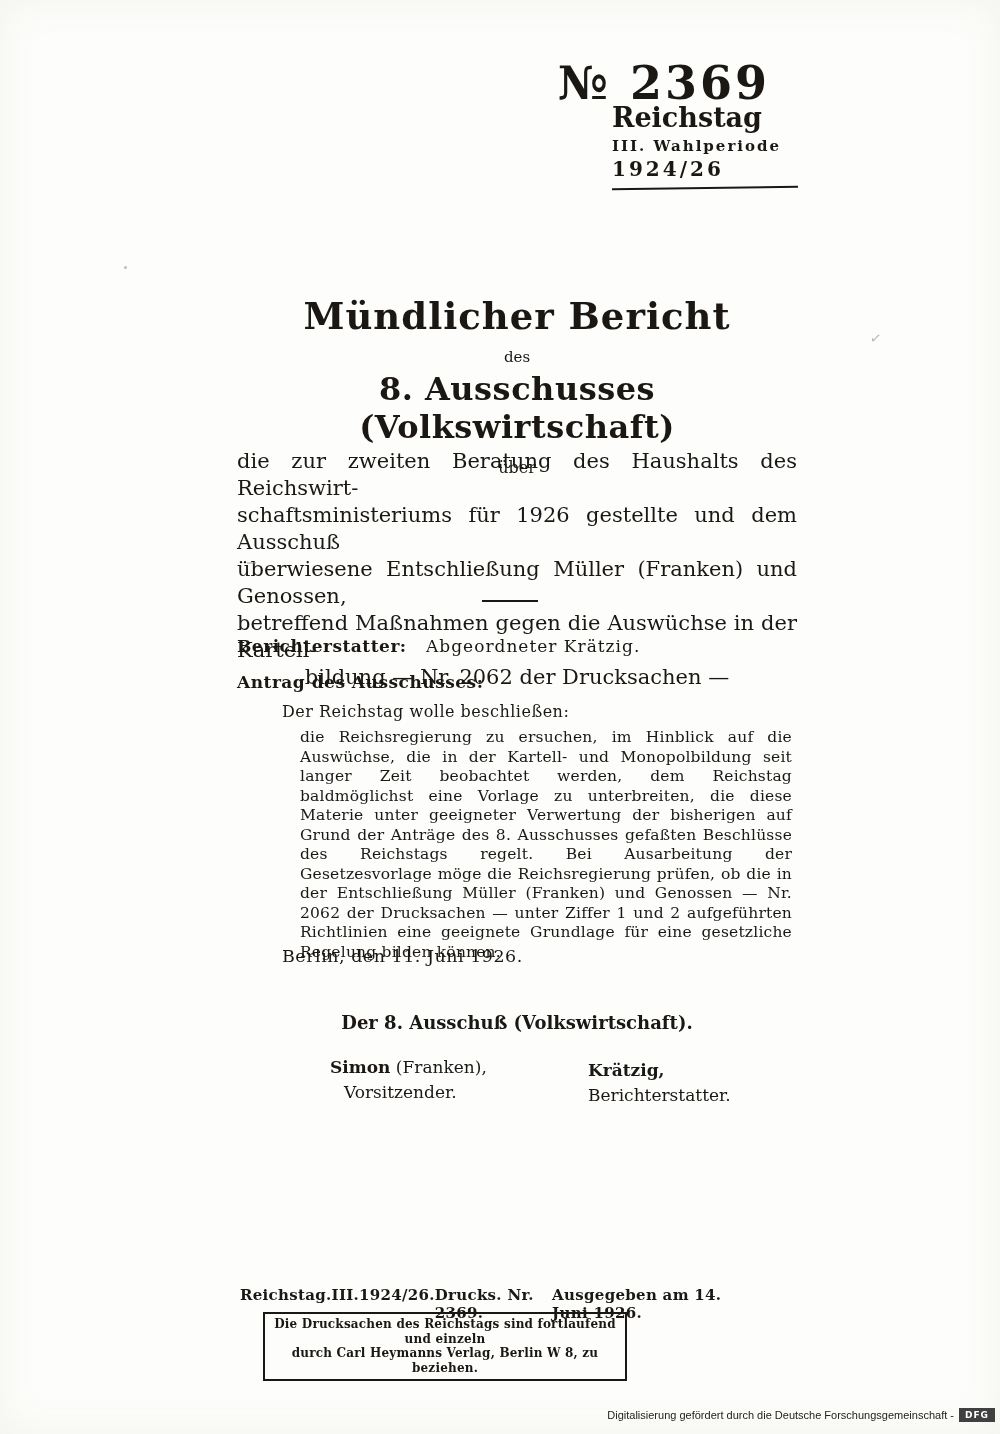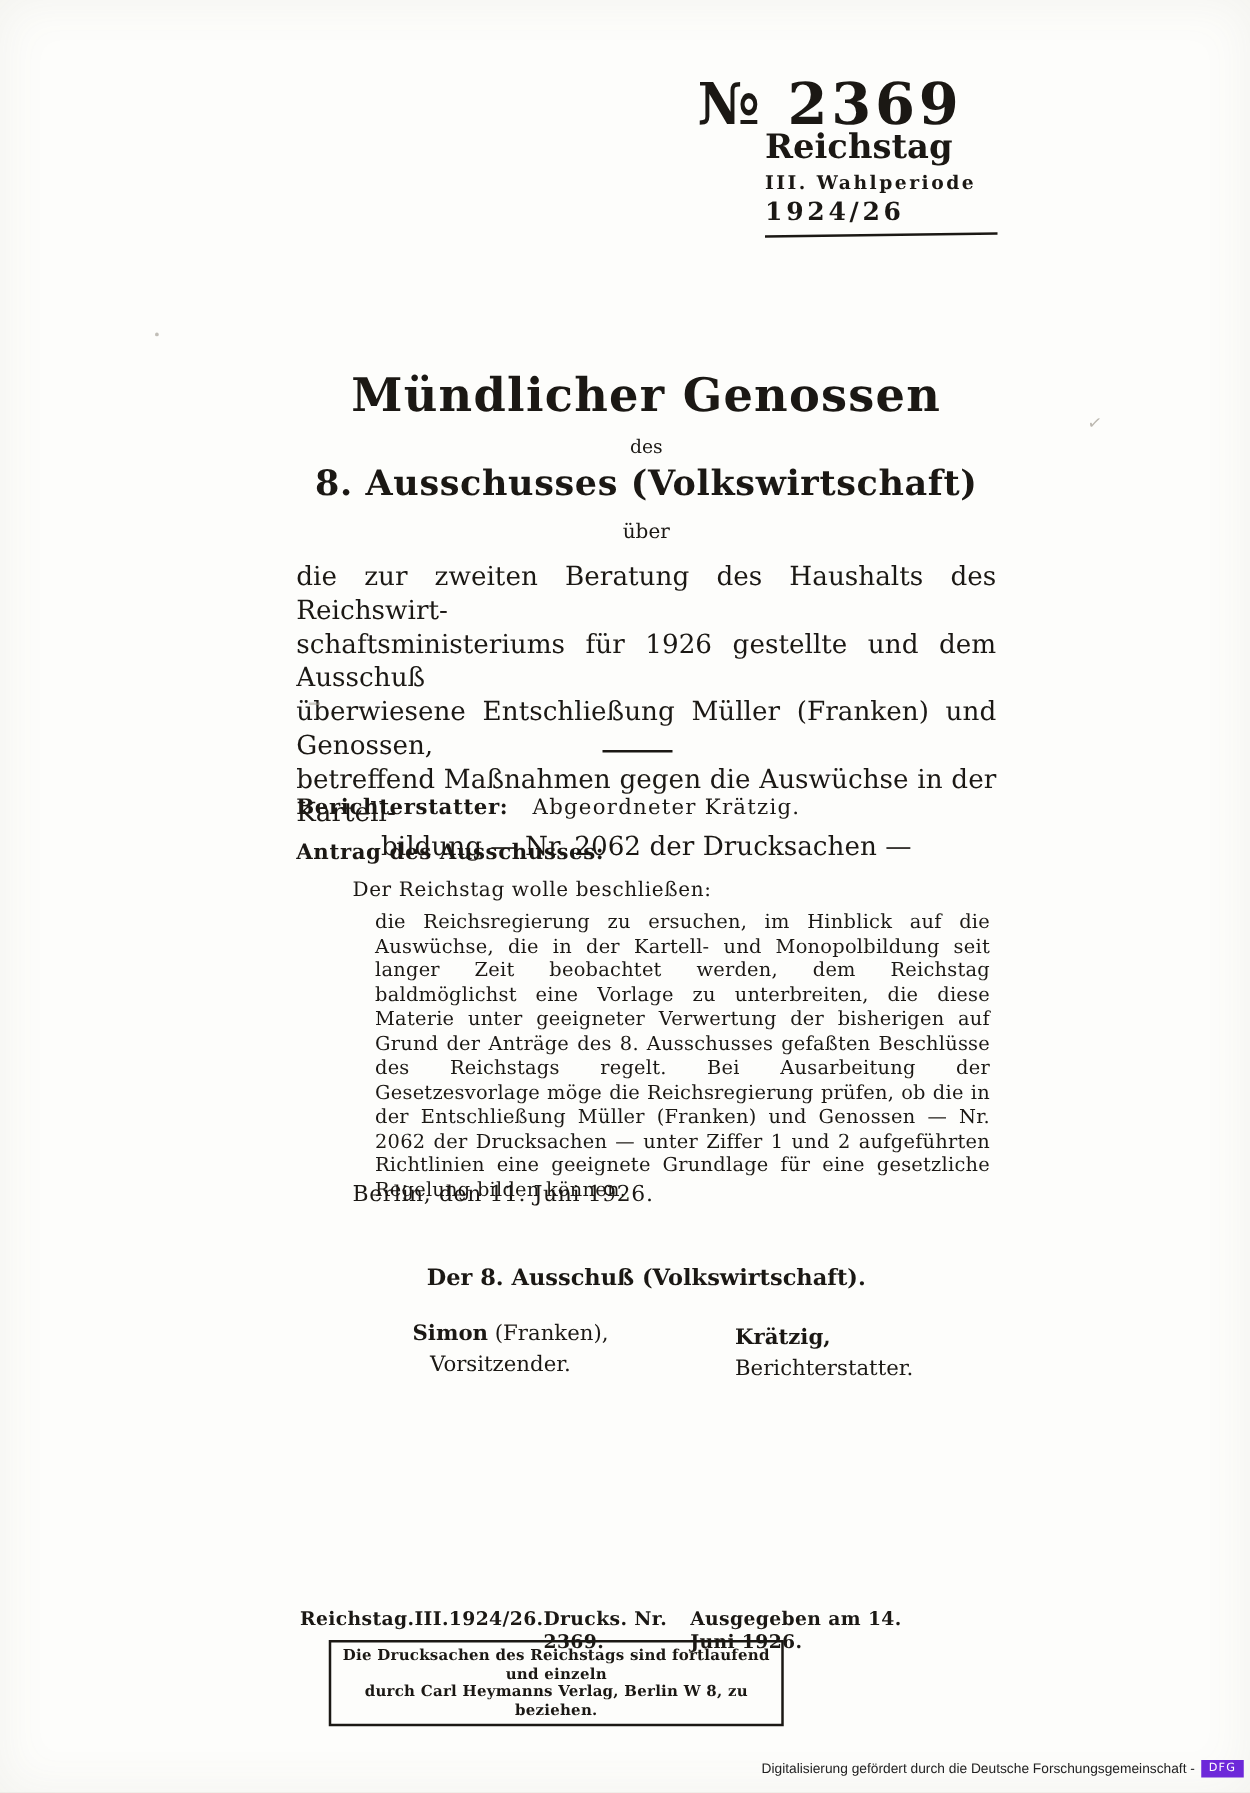--- a/index.html
+++ b/index.html
@@ -25,21 +25,21 @@
     line-height:1.15;
   }
   .masthead-org{font-size:27px;font-weight:700;}
   .masthead-period{font-size:15px;font-weight:700;letter-spacing:2px;margin-top:5px;}
   .masthead-years{font-size:20px;font-weight:700;letter-spacing:3px;margin-top:3px;}
   .masthead-rule{margin-top:6px;border-top:2.5px solid #1b1814;transform:rotate(-0.8deg);}
 
   .title-block{top:296px;left:237px;width:560px;text-align:center;}
   .title-main{font-size:37px;font-weight:700;line-height:40px;letter-spacing:1px;}
   .title-des{font-size:15px;margin-top:12px;}
-  .title-committee{font-size:28px;font-weight:700;margin-top:4px;letter-spacing:.5px;}
+  .title-committee{font-size:32px;font-weight:700;margin-top:4px;letter-spacing:.5px;}
   .title-ueber{font-size:16px;margin-top:12px;}
 
   .subject{top:448px;left:237px;width:560px;font-size:21px;font-weight:400;line-height:27px;}
   .subject-line{text-align:justify;text-align-last:justify;}
   .subject-line.last{text-align:center;text-align-last:center;}
 
   .section-rule{top:600px;left:482px;width:56px;border-top:2px solid #1b1814;}
 
   .rapporteur{top:636px;left:237px;font-size:17px;}
   .rapporteur .label{font-weight:700;letter-spacing:.5px;}
@@ -79,23 +79,23 @@
   }
 
   .digitization{
     top:1408px;right:5px;
     display:flex;align-items:center;gap:5px;
     font-family:"Liberation Sans","DejaVu Sans",sans-serif;
     font-size:11px;color:#222;
   }
   .dfg-logo{
     display:inline-block;
-    background:#6d28d9;color:#fff;
+    background:#404040;color:#fff;
     font-family:"DejaVu Sans","Liberation Sans",sans-serif;
-    font-size:9px;font-weight:400;
+    font-size:9px;font-weight:700;
     padding:2px 6px;line-height:10px;letter-spacing:1px;
   }
 
   .artifact-dot{top:266px;left:124px;width:3px;height:3px;border-radius:50%;background:#8f8a80;opacity:.55;}
   .artifact-tick{top:330px;left:870px;font-size:14px;color:#7d7668;opacity:.5;transform:rotate(8deg);}
   .artifact-dash{top:562px;left:247px;width:9px;height:2px;background:#a09a8d;opacity:.5;}
 </style>
 </head>
 <body>
 
@@ -104,21 +104,21 @@
   <div class="abs doc-number">№ 2369</div>
 
   <div class="abs masthead">
     <div class="masthead-org">Reichstag</div>
     <div class="masthead-period">III. Wahlperiode</div>
     <div class="masthead-years">1924/26</div>
     <div class="masthead-rule"></div>
   </div>
 
   <div class="abs title-block">
-    <div class="title-main">Mündlicher Genossen</div>
+    <div class="title-main">Mündlicher Bericht</div>
     <div class="title-des">des</div>
     <div class="title-committee">8. Ausschusses (Volkswirtschaft)</div>
     <div class="title-ueber">über</div>
   </div>
 
   <div class="abs subject">
     <div class="subject-line">die zur zweiten Beratung des Haushalts des Reichswirt-</div>
     <div class="subject-line">schaftsministeriums für 1926 gestellte und dem Ausschuß</div>
     <div class="subject-line">überwiesene Entschließung Müller (Franken) und Genossen,</div>
     <div class="subject-line">betreffend Maßnahmen gegen die Auswüchse in der Kartell-</div>

